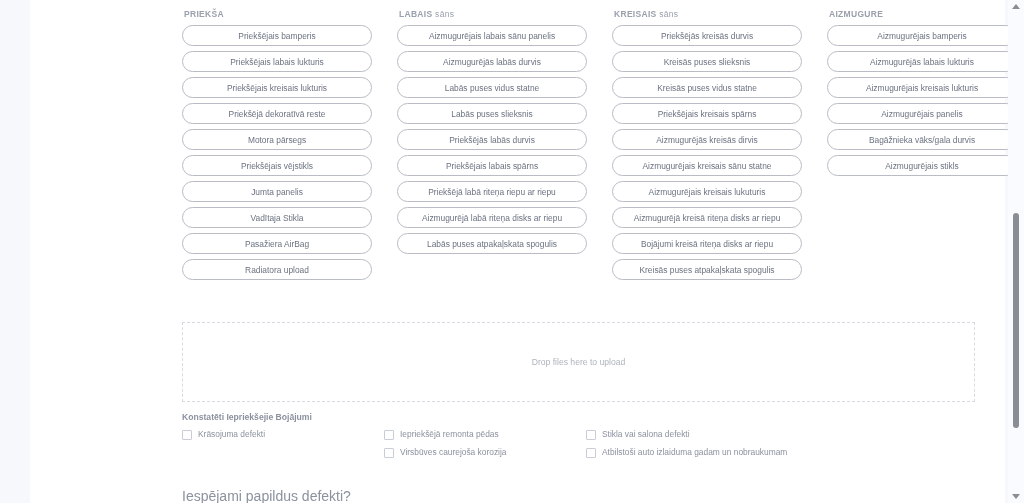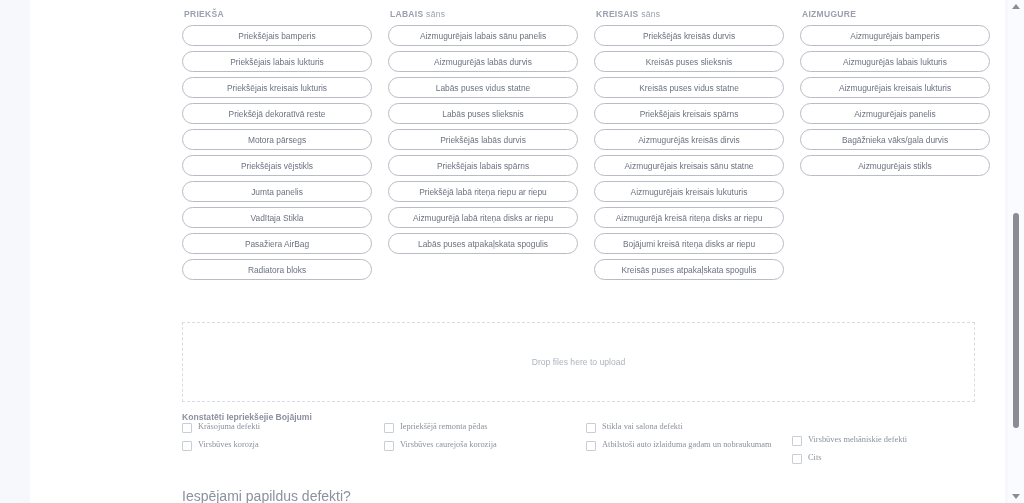--- a/index.html
+++ b/index.html
@@ -41,21 +41,21 @@
     height: 503px;
   }
 
   
   .columns {
     position: absolute;
     left: 0;
     top: 0;
     width: 795px;
     display: flex;
-    gap: 16px;
+    gap: 25px;
   }
   .col {
     width: 190px;
     flex: 0 0 190px;
   }
   .col-title {
     font-size: 8.5px;
     letter-spacing: .3px;
     color: #9aa0ad;
     font-weight: 700;
@@ -109,29 +109,29 @@
   .checks {
     position: absolute;
     left: 0;
     top: 412px;
     width: 795px;
   }
   .checks-title {
     font-size: 8.6px;
     font-weight: 700;
     color: #8b919e;
+    margin-bottom: 7px;
   }
   .check-cols {
     display: flex;
     width: 795px;
   }
   .check-col {
     width: 202px;
     flex: 0 0 202px;
-    font-family: Liberation Serif, serif;
   }
   .check-col.c4 {
     padding-top: 13px;
     padding-left: 4px;
   }
   .check {
     display: flex;
     align-items: flex-start;
     gap: 6px;
     margin-bottom: 7px;
@@ -212,21 +212,21 @@
             <div class="col-title"><span>PRIEKŠA</span><span class="soft"></span></div>
             <div class="pill">Priekšējais bamperis</div>
             <div class="pill">Priekšējais labais lukturis</div>
             <div class="pill">Priekšējais kreisais lukturis</div>
             <div class="pill">Priekšējā dekoratīvā reste</div>
             <div class="pill">Motora pārsegs</div>
             <div class="pill">Priekšējais vējstikls</div>
             <div class="pill">Jumta panelis</div>
             <div class="pill">Vadītaja Stikla</div>
             <div class="pill">Pasažiera AirBag</div>
-            <div class="pill">Radiatora bloks</div>
+            <div class="pill">Radiatora upload</div>
           </div>
           <div class="col">
             <div class="col-title"><span>LABAIS</span><span class="soft"> sāns</span></div>
             <div class="pill">Aizmugurējais labais sānu panelis</div>
             <div class="pill">Aizmugurējās labās durvis</div>
             <div class="pill">Labās puses vidus statne</div>
             <div class="pill">Labās puses slieksnis</div>
             <div class="pill">Priekšējās labās durvis</div>
             <div class="pill">Priekšējais labais spārns</div>
             <div class="pill">Priekšējā labā riteņa riepu ar riepu</div>
@@ -262,53 +262,39 @@
       </div>
 
       <div class="checks">
         <div class="checks-title">Konstatēti Iepriekšejie Bojājumi</div>
         <div class="check-cols">
             <div class="check-col">
               <div class="check">
                 <span class="box"></span>
                 <span class="check-label">Krāsojuma defekti</span>
               </div>
-              <div class="check">
-                <span class="box"></span>
-                <span class="check-label">Virsbūves korozja</span>
-              </div>
             </div>
             <div class="check-col">
               <div class="check">
                 <span class="box"></span>
                 <span class="check-label">Iepriekšējā remonta pēdas</span>
               </div>
               <div class="check">
                 <span class="box"></span>
                 <span class="check-label">Virsbūves caurejoša korozija</span>
               </div>
             </div>
             <div class="check-col">
               <div class="check">
                 <span class="box"></span>
                 <span class="check-label">Stikla vai salona defekti</span>
               </div>
               <div class="check">
                 <span class="box"></span>
                 <span class="check-label">Atbilstoši auto izlaiduma gadam un nobraukumam</span>
-              </div>
-            </div>
-            <div class="check-col c4">
-              <div class="check">
-                <span class="box"></span>
-                <span class="check-label">Virsbūves mehāniskie defekti</span>
-              </div>
-              <div class="check">
-                <span class="box"></span>
-                <span class="check-label">Cits</span>
               </div>
             </div>
           </div>
       </div>
 
       <div class="extra-q">Iespējami papildus defekti?</div>
 
     </div>
   </div>
 

